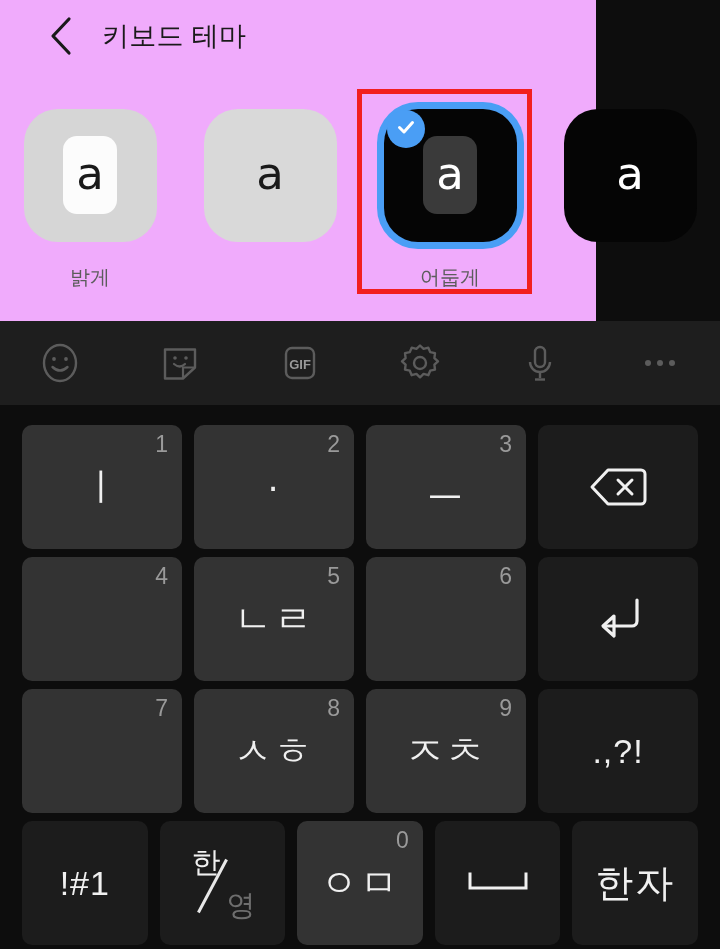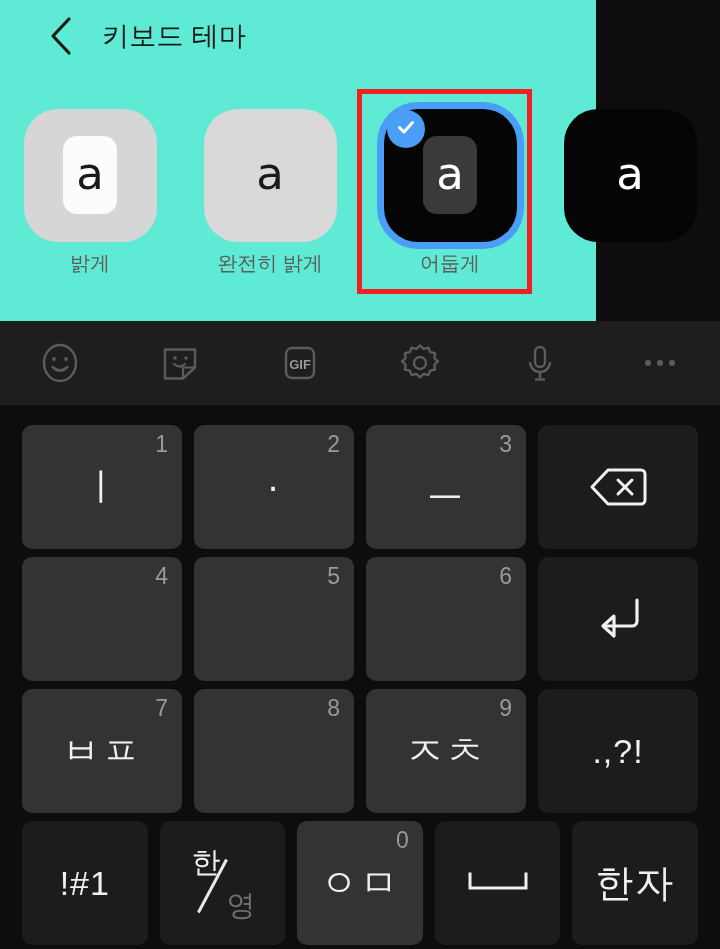--- a/index.html
+++ b/index.html
@@ -15,21 +15,21 @@
     position: relative;
     -webkit-font-smoothing: antialiased;
   }
 
   
   #settings-panel {
     position: absolute;
     left: 0; top: 0;
     width: 596px;
     height: 321px;
-    background: #5eead4;
+    background: #f0abfc;
   }
 
   #header {
     position: absolute;
     left: 0; top: 0;
     width: 720px;
     height: 72px;
     display: flex;
     align-items: center;
   }
@@ -110,20 +110,21 @@
     width: 38px;
     height: 38px;
     border-radius: 50%;
     background: #4a9ef5;
     display: flex;
     align-items: center;
     justify-content: center;
     z-index: 4;
   }
   .theme-label {
+    margin-top: 14px;
     font-size: 20px;
     color: #5c5c5c;
     white-space: nowrap;
   }
 
   
   #annotation-box {
     position: absolute;
     left: 357px;
     top: 89px;
@@ -259,21 +260,20 @@
       </div>
       <div class="theme-label">밝게</div>
     </div>
 
     <div class="theme-item">
       <div class="tile-wrap">
         <div class="tile" id="tile1" style="background: rgb(217, 217, 217);">
           <span class="glyph" id="glyph1" style="color: rgb(26, 26, 26);">a</span>
         </div>
       </div>
-      <div class="theme-label">완전히 밝게</div>
     </div>
 
     <div class="theme-item selected">
       <div class="tile-wrap">
         <div class="tile" id="tile2" style="background: rgb(5, 5, 5); box-shadow: rgb(74, 158, 245) 0px 0px 0px 7px;">
           <div class="check-badge" style="background: rgb(74, 158, 245);">
             <span>
               <svg width="22" height="22" viewBox="0 0 22 22" fill="none">
                 <path d="M4.5 11.5 L9 16 L17.5 6.5" stroke="#ffffff" stroke-width="3" stroke-linecap="round" stroke-linejoin="round"></path>
               </svg>
@@ -382,41 +382,42 @@
         </span>
       </div>
     </div>
 
     <div class="kb-row">
       <div class="key char">
         <span class="num">4</span>
       </div>
       <div class="key char">
         <span class="num">5</span>
+        <span class="lbl">ㄴㄹ</span>
       </div>
       <div class="key char">
         <span class="num">6</span>
       </div>
       <div class="key func">
         <span>
           <svg width="56" height="50" viewBox="0 0 56 50" fill="none">
             <path d="M47 6 v21 a5 5 0 0 1 -5 5 h-26" stroke="#f0f0f0" stroke-width="3.2" fill="none" stroke-linecap="round" stroke-linejoin="round"></path>
             <path d="M24 22 L13 32 L24 42 z" stroke="#f0f0f0" stroke-width="3.2" stroke-linejoin="round" fill="none"></path>
           </svg>
         </span>
       </div>
     </div>
 
     <div class="kb-row">
       <div class="key char">
         <span class="num">7</span>
-        <span class="lbl">ㅂㅍ</span>
       </div>
       <div class="key char">
         <span class="num">8</span>
+        <span class="lbl">ㅅㅎ</span>
       </div>
       <div class="key char">
         <span class="num">9</span>
         <span class="lbl">ㅈㅊ</span>
       </div>
       <div class="key func">
         <span class="lbl small">.,?!</span>
       </div>
     </div>
 

